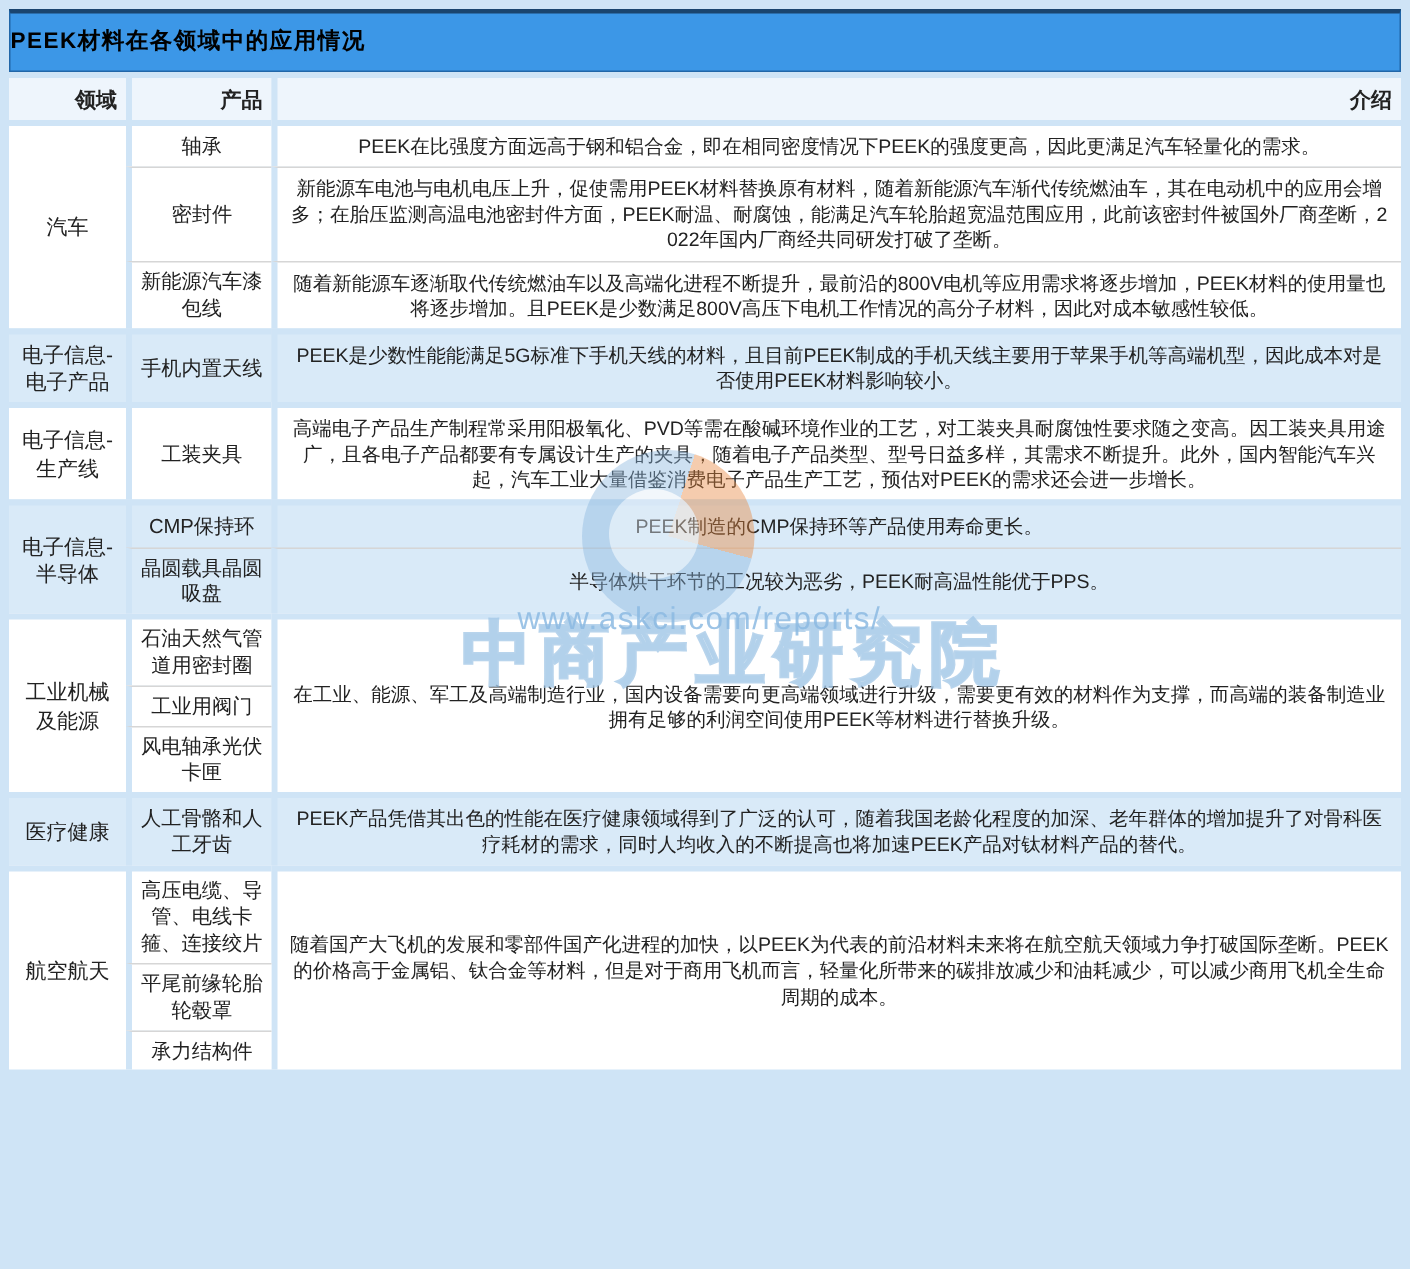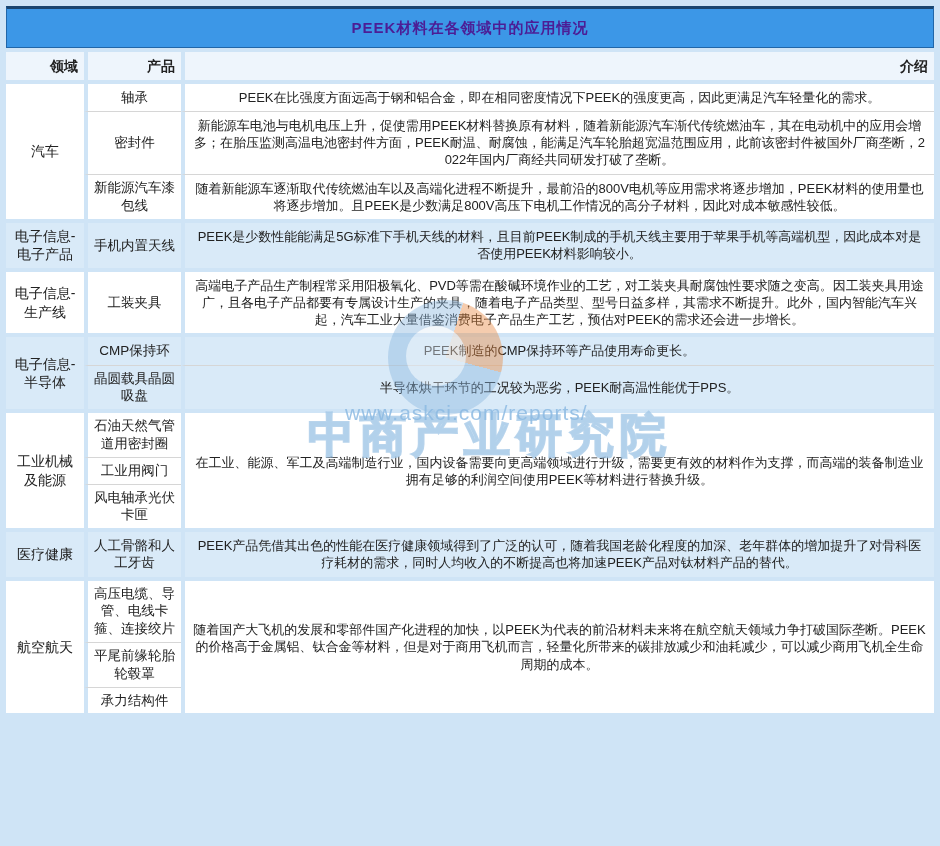--- a/index.html
+++ b/index.html
@@ -24,24 +24,23 @@
     min-height:846px;
     background:var(--page-bg);
     padding:6px;
   }
   .title-bar{
     height:42px;
     line-height:38px;
     background:var(--title-blue);
     border:1px solid #2166a8;
     border-top:3px solid #1a456f;
-    color:#4c1d95;
+    color:#000000;
     font-size:15px;
     font-weight:bold;
-    text-align:center;
     letter-spacing:1px;
   }
   table.apps{
     width:100%;
     border-collapse:separate;
     border-spacing:0;
     margin-top:4px;
     table-layout:fixed;
   }
   col.c-field{width:78px;}

